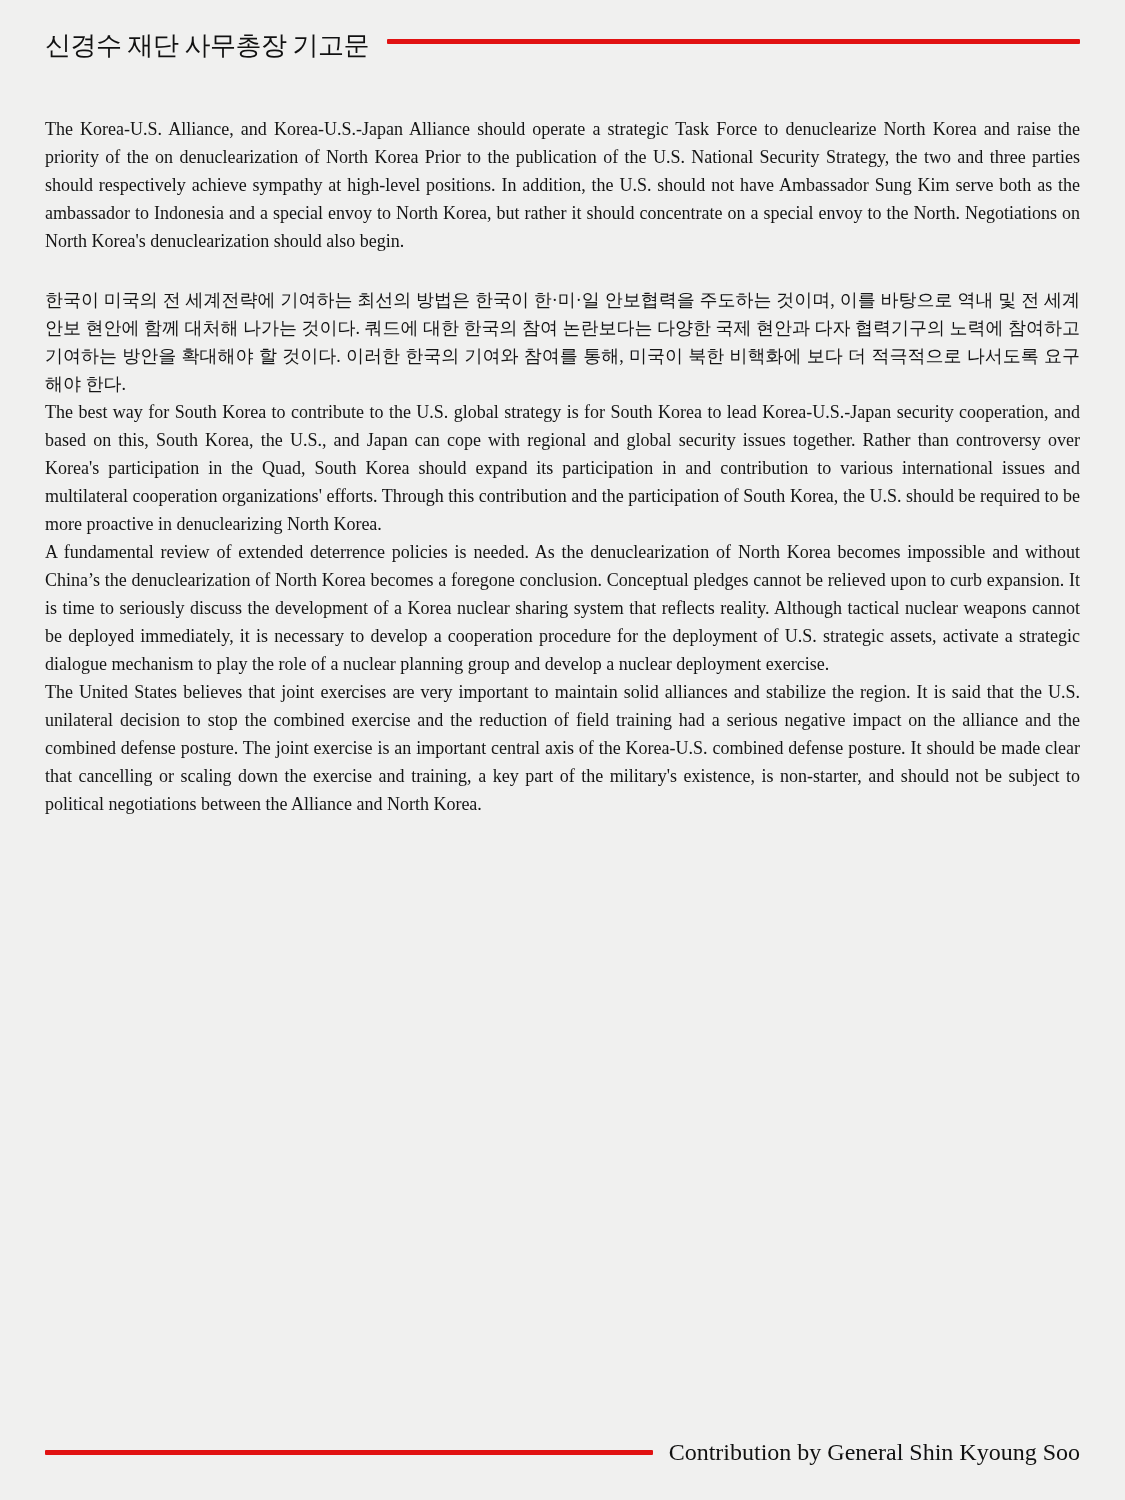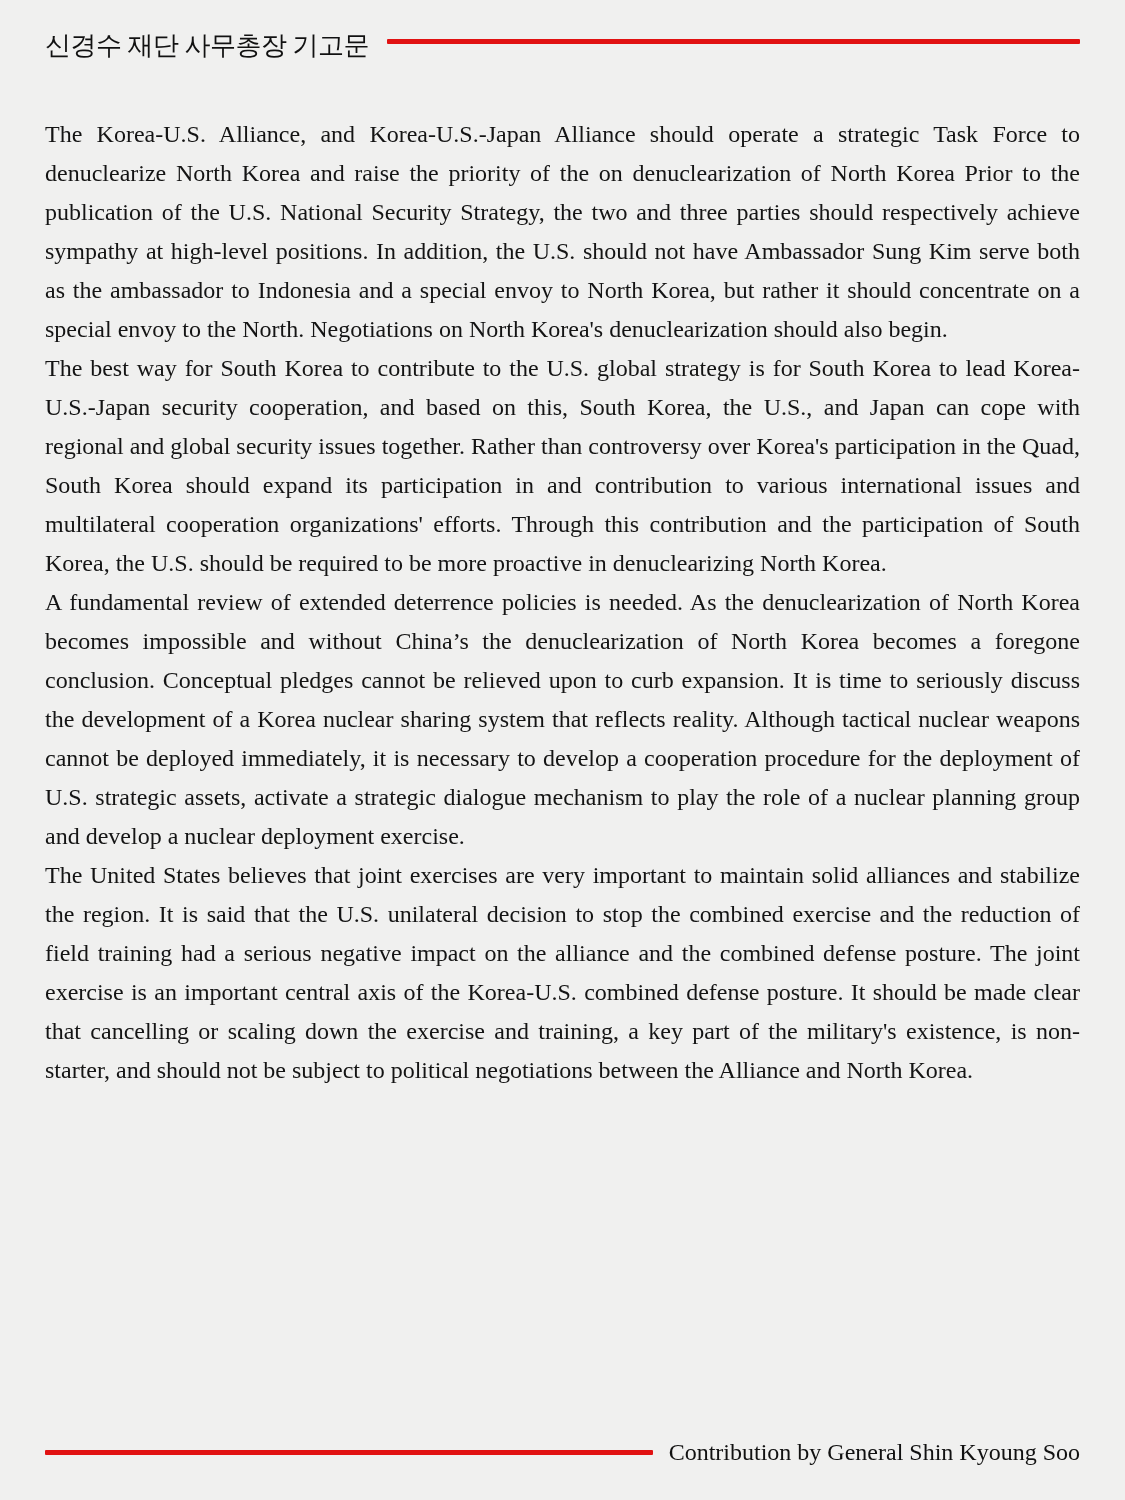--- a/index.html
+++ b/index.html
@@ -35,22 +35,22 @@
     background: #e11212;
     border-radius: 1px;
   }
   .doc-header .rule {
     flex: 1;
     margin-left: 18px;
     margin-top: -8px;
   }
   .doc-body {
     margin-top: 52px;
-    font-size: 24px;
-    line-height: 39px;
+    font-size: 18px;
+    line-height: 28px;
     text-align: justify;
   }
   .para {
     margin: 0;
   }
   .gap-before {
     margin-top: 31px;
   }
   .doc-footer {
     margin-top: auto;
@@ -75,20 +75,21 @@
 <div class="page">
 
   <div class="doc-header">
     <span class="doc-title">신경수 재단 사무총장 기고문</span>
     <div class="rule"></div>
   </div>
 
   <div class="doc-body">
     <p class="para" lang="en">The Korea-U.S. Alliance, and Korea-U.S.-Japan Alliance should operate a strategic Task Force to denuclearize North Korea and raise the priority of the on denuclearization of North Korea Prior to the publication of the U.S. National Security Strategy, the two and three parties should respectively achieve sympathy at high-level positions. In addition, the U.S. should not have Ambassador Sung Kim serve both as the ambassador to Indonesia and a special envoy to North Korea, but rather it should concentrate on a special envoy to the North. Negotiations on North Korea's denuclearization should also begin.</p>
 
+    <p class="para gap-before" lang="ko">한국이 미국의 전 세계전략에 기여하는 최선의 방법은 한국이 한·미·일 안보협력을 주도하는 것이며, 이를 바탕으로 역내 및 전 세계 안보 현안에 함께 대처해 나가는 것이다. 쿼드에 대한 한국의 참여 논란보다는 다양한 국제 현안과 다자 협력기구의 노력에 참여하고 기여하는 방안을 확대해야 할 것이다. 이러한 한국의 기여와 참여를 통해, 미국이 북한 비핵화에 보다 더 적극적으로 나서도록 요구해야 한다.</p>
     <p class="para" lang="en">The best way for South Korea to contribute to the U.S. global strategy is for South Korea to lead Korea-U.S.-Japan security cooperation, and based on this, South Korea, the U.S., and Japan can cope with regional and global security issues together. Rather than controversy over Korea's participation in the Quad, South Korea should expand its participation in and contribution to various international issues and multilateral cooperation organizations' efforts. Through this contribution and the participation of South Korea, the U.S. should be required to be more proactive in denuclearizing North Korea.</p>
 
     <p class="para" lang="en">A fundamental review of extended deterrence policies is needed. As the denuclearization of North Korea becomes impossible and without China’s the denuclearization of North Korea becomes a foregone conclusion. Conceptual pledges cannot be relieved upon to curb expansion. It is time to seriously discuss the development of a Korea nuclear sharing system that reflects reality. Although tactical nuclear weapons cannot be deployed immediately, it is necessary to develop a cooperation procedure for the deployment of U.S. strategic assets, activate a strategic dialogue mechanism to play the role of a nuclear planning group and develop a nuclear deployment exercise.</p>
 
     <p class="para" lang="en">The United States believes that joint exercises are very important to maintain solid alliances and stabilize the region. It is said that the U.S. unilateral decision to stop the combined exercise and the reduction of field training had a serious negative impact on the alliance and the combined defense posture. The joint exercise is an important central axis of the Korea-U.S. combined defense posture. It should be made clear that cancelling or scaling down the exercise and training, a key part of the military's existence, is non-starter, and should not be subject to political negotiations between the Alliance and North Korea.</p>
   </div>
 
   <div class="doc-footer">
     <div class="rule"></div>
     <span class="credit">Contribution by General Shin Kyoung Soo</span>

